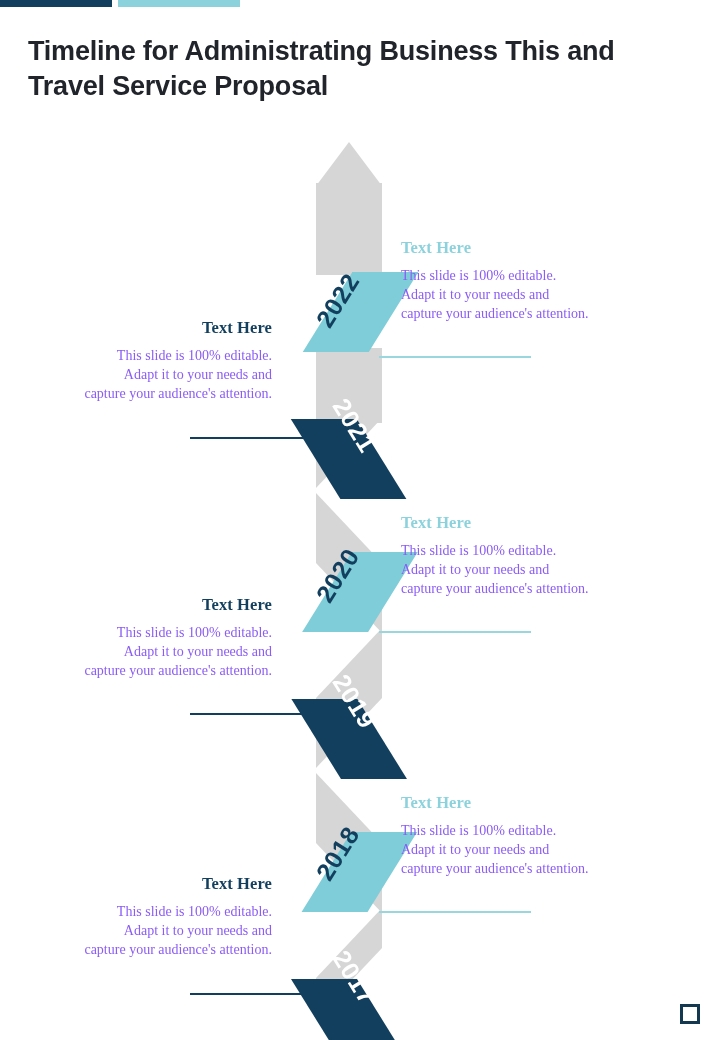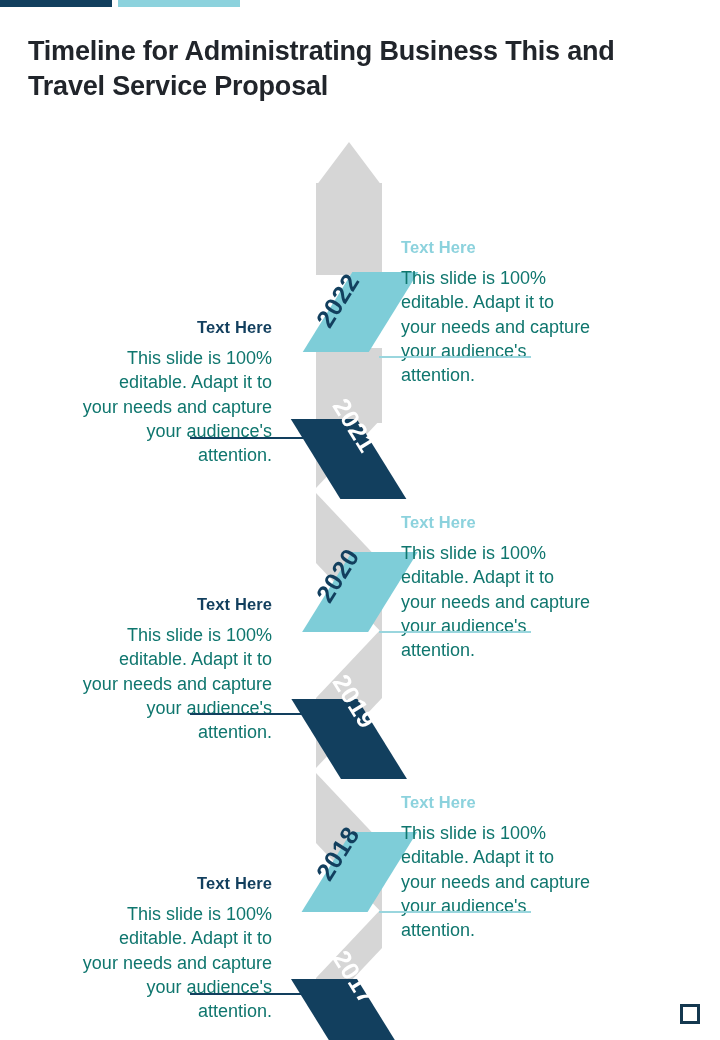--- a/index.html
+++ b/index.html
@@ -52,31 +52,32 @@
     font-family: "Liberation Sans", sans-serif;
     font-size: 25px;
     font-weight: bold;
     letter-spacing: 0.5px;
   }
 
   
   .block {
     position: absolute;
     width: 190px;
+    font-family: Liberation Serif, serif;
   }
   .block .heading {
     font-size: 16.5px;
     font-weight: bold;
     margin: 0 0 9px 0;
     letter-spacing: 0.1px;
   }
   .block .body {
-    font-size: 18px;
+    font-size: 14px;
     line-height: 1.35;
-    color: #0f766e;
+    color: #8b5cf6;
     margin: 0;
   }
   .block.right { text-align: left; }
   .block.left  { text-align: right; }
   .block.right .heading { color: #8cd2dd; }
   .block.left  .heading { color: #123f5e; }
 
   
   .rule {
     position: absolute;

